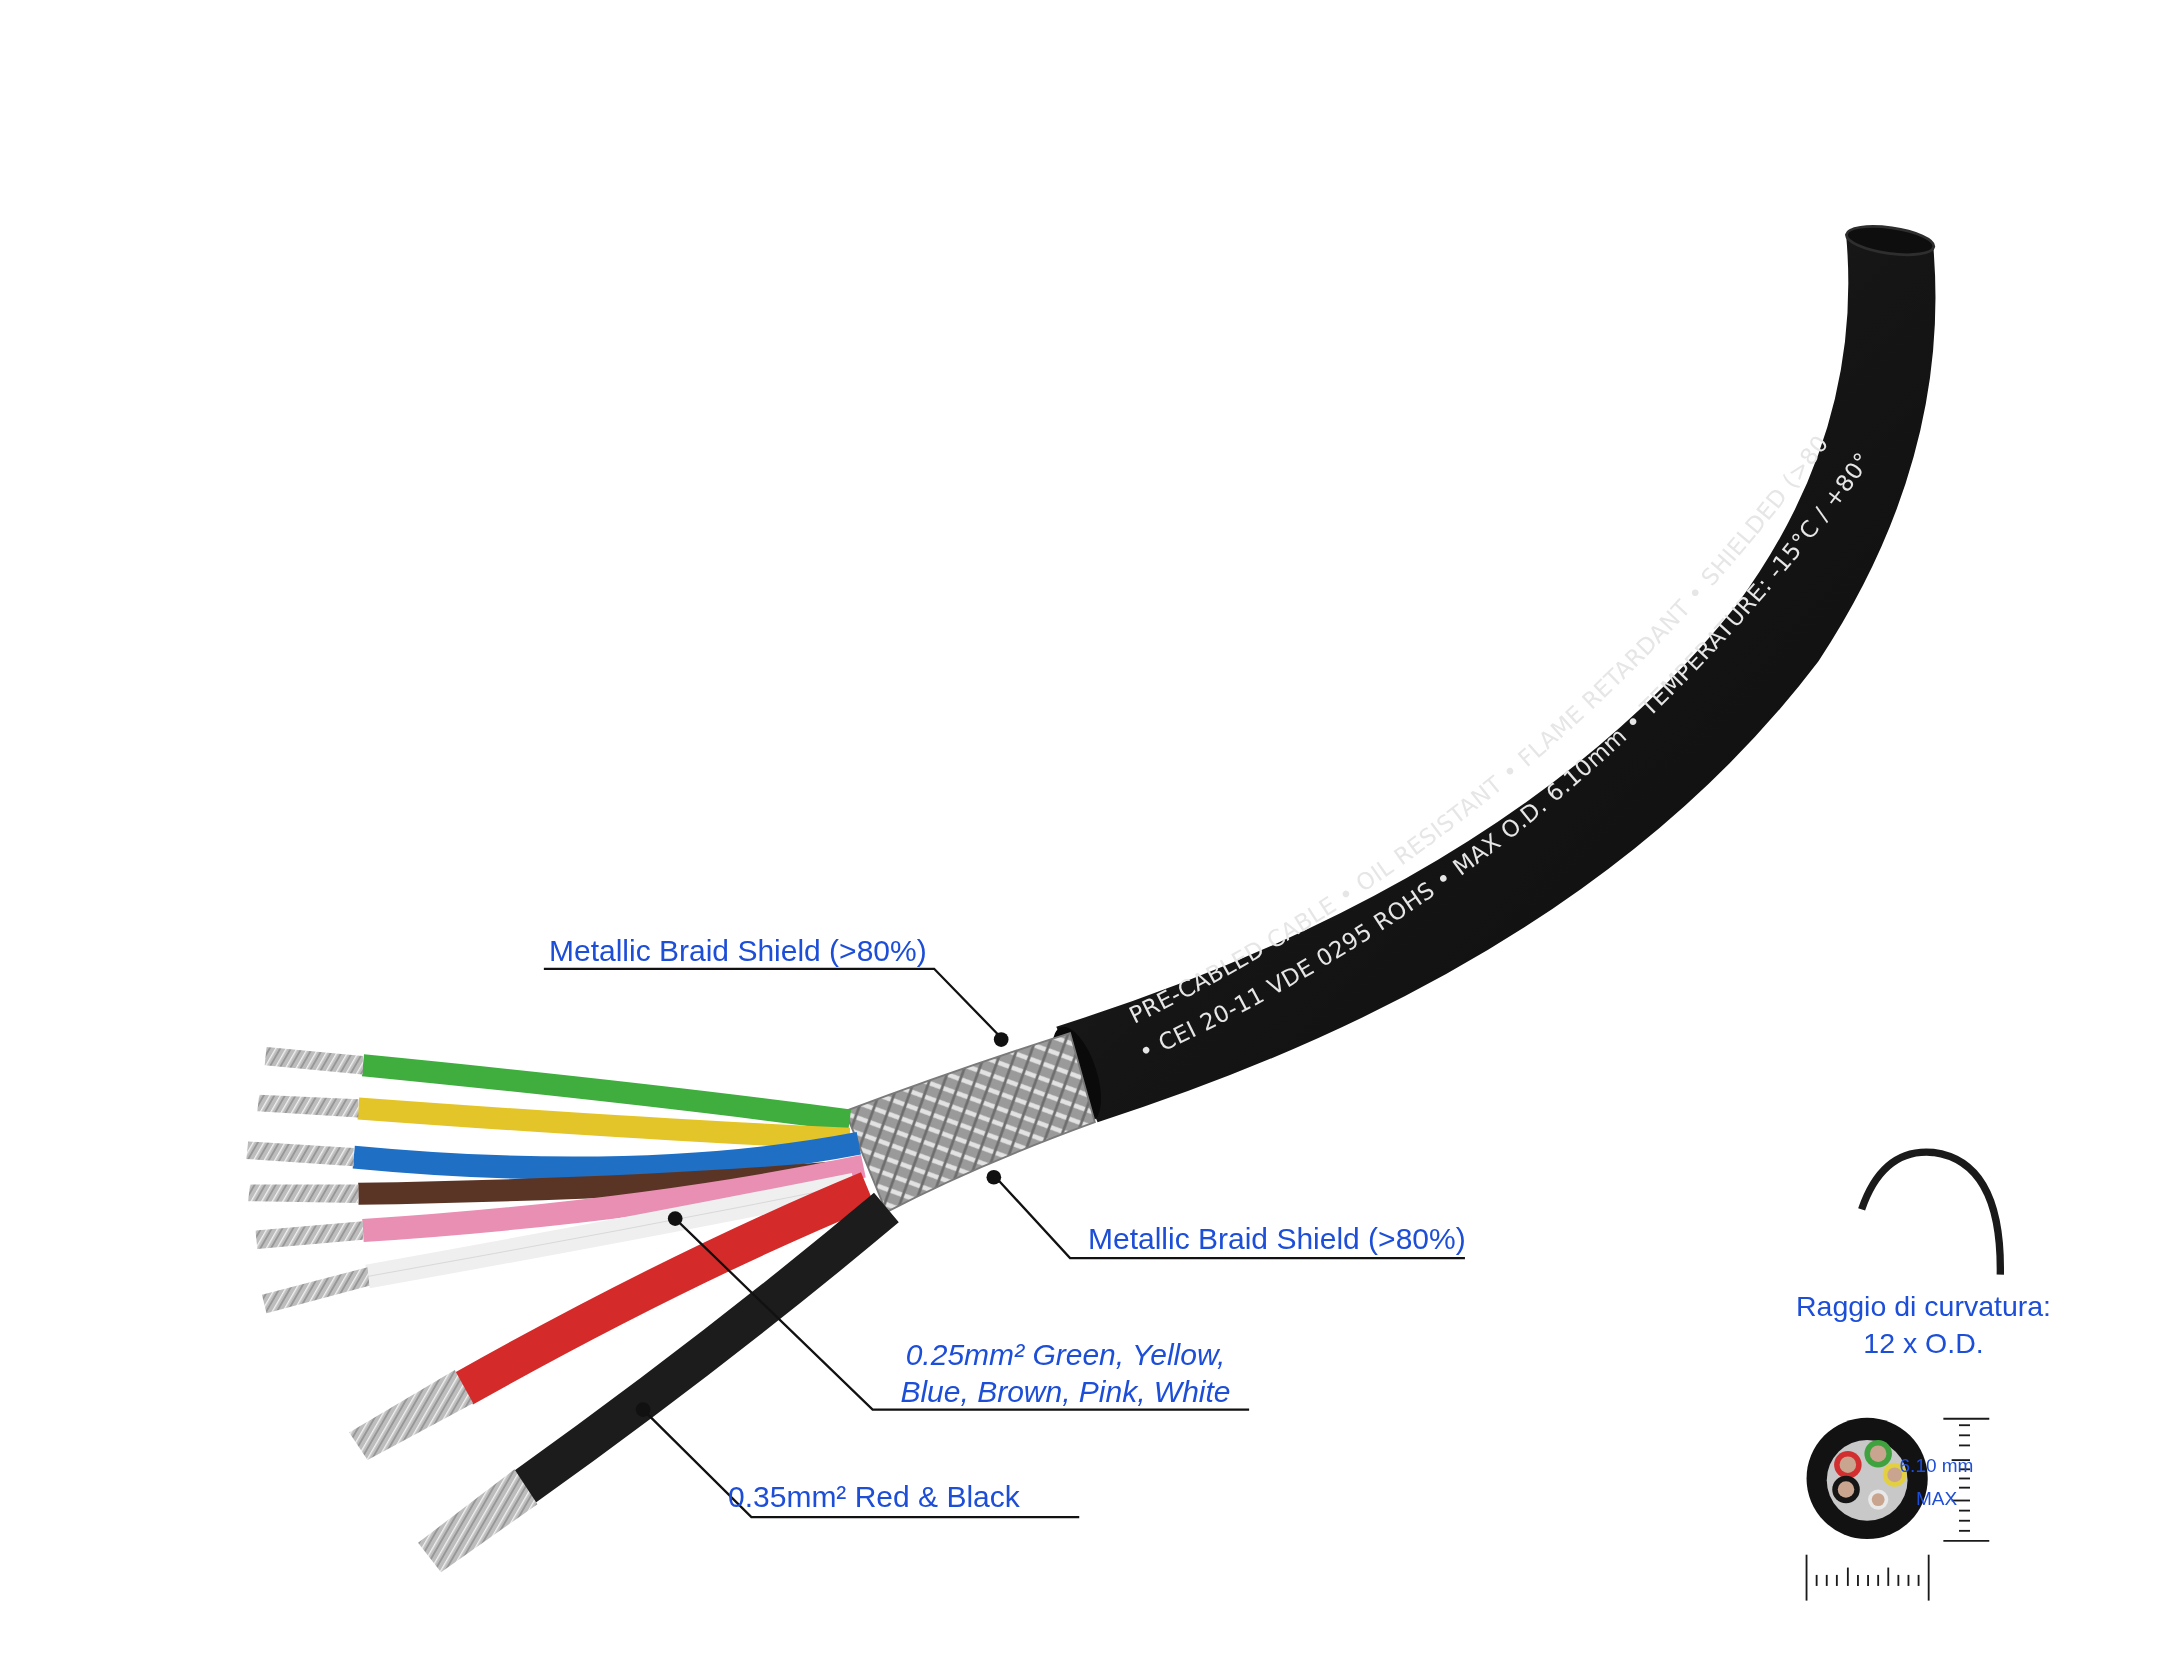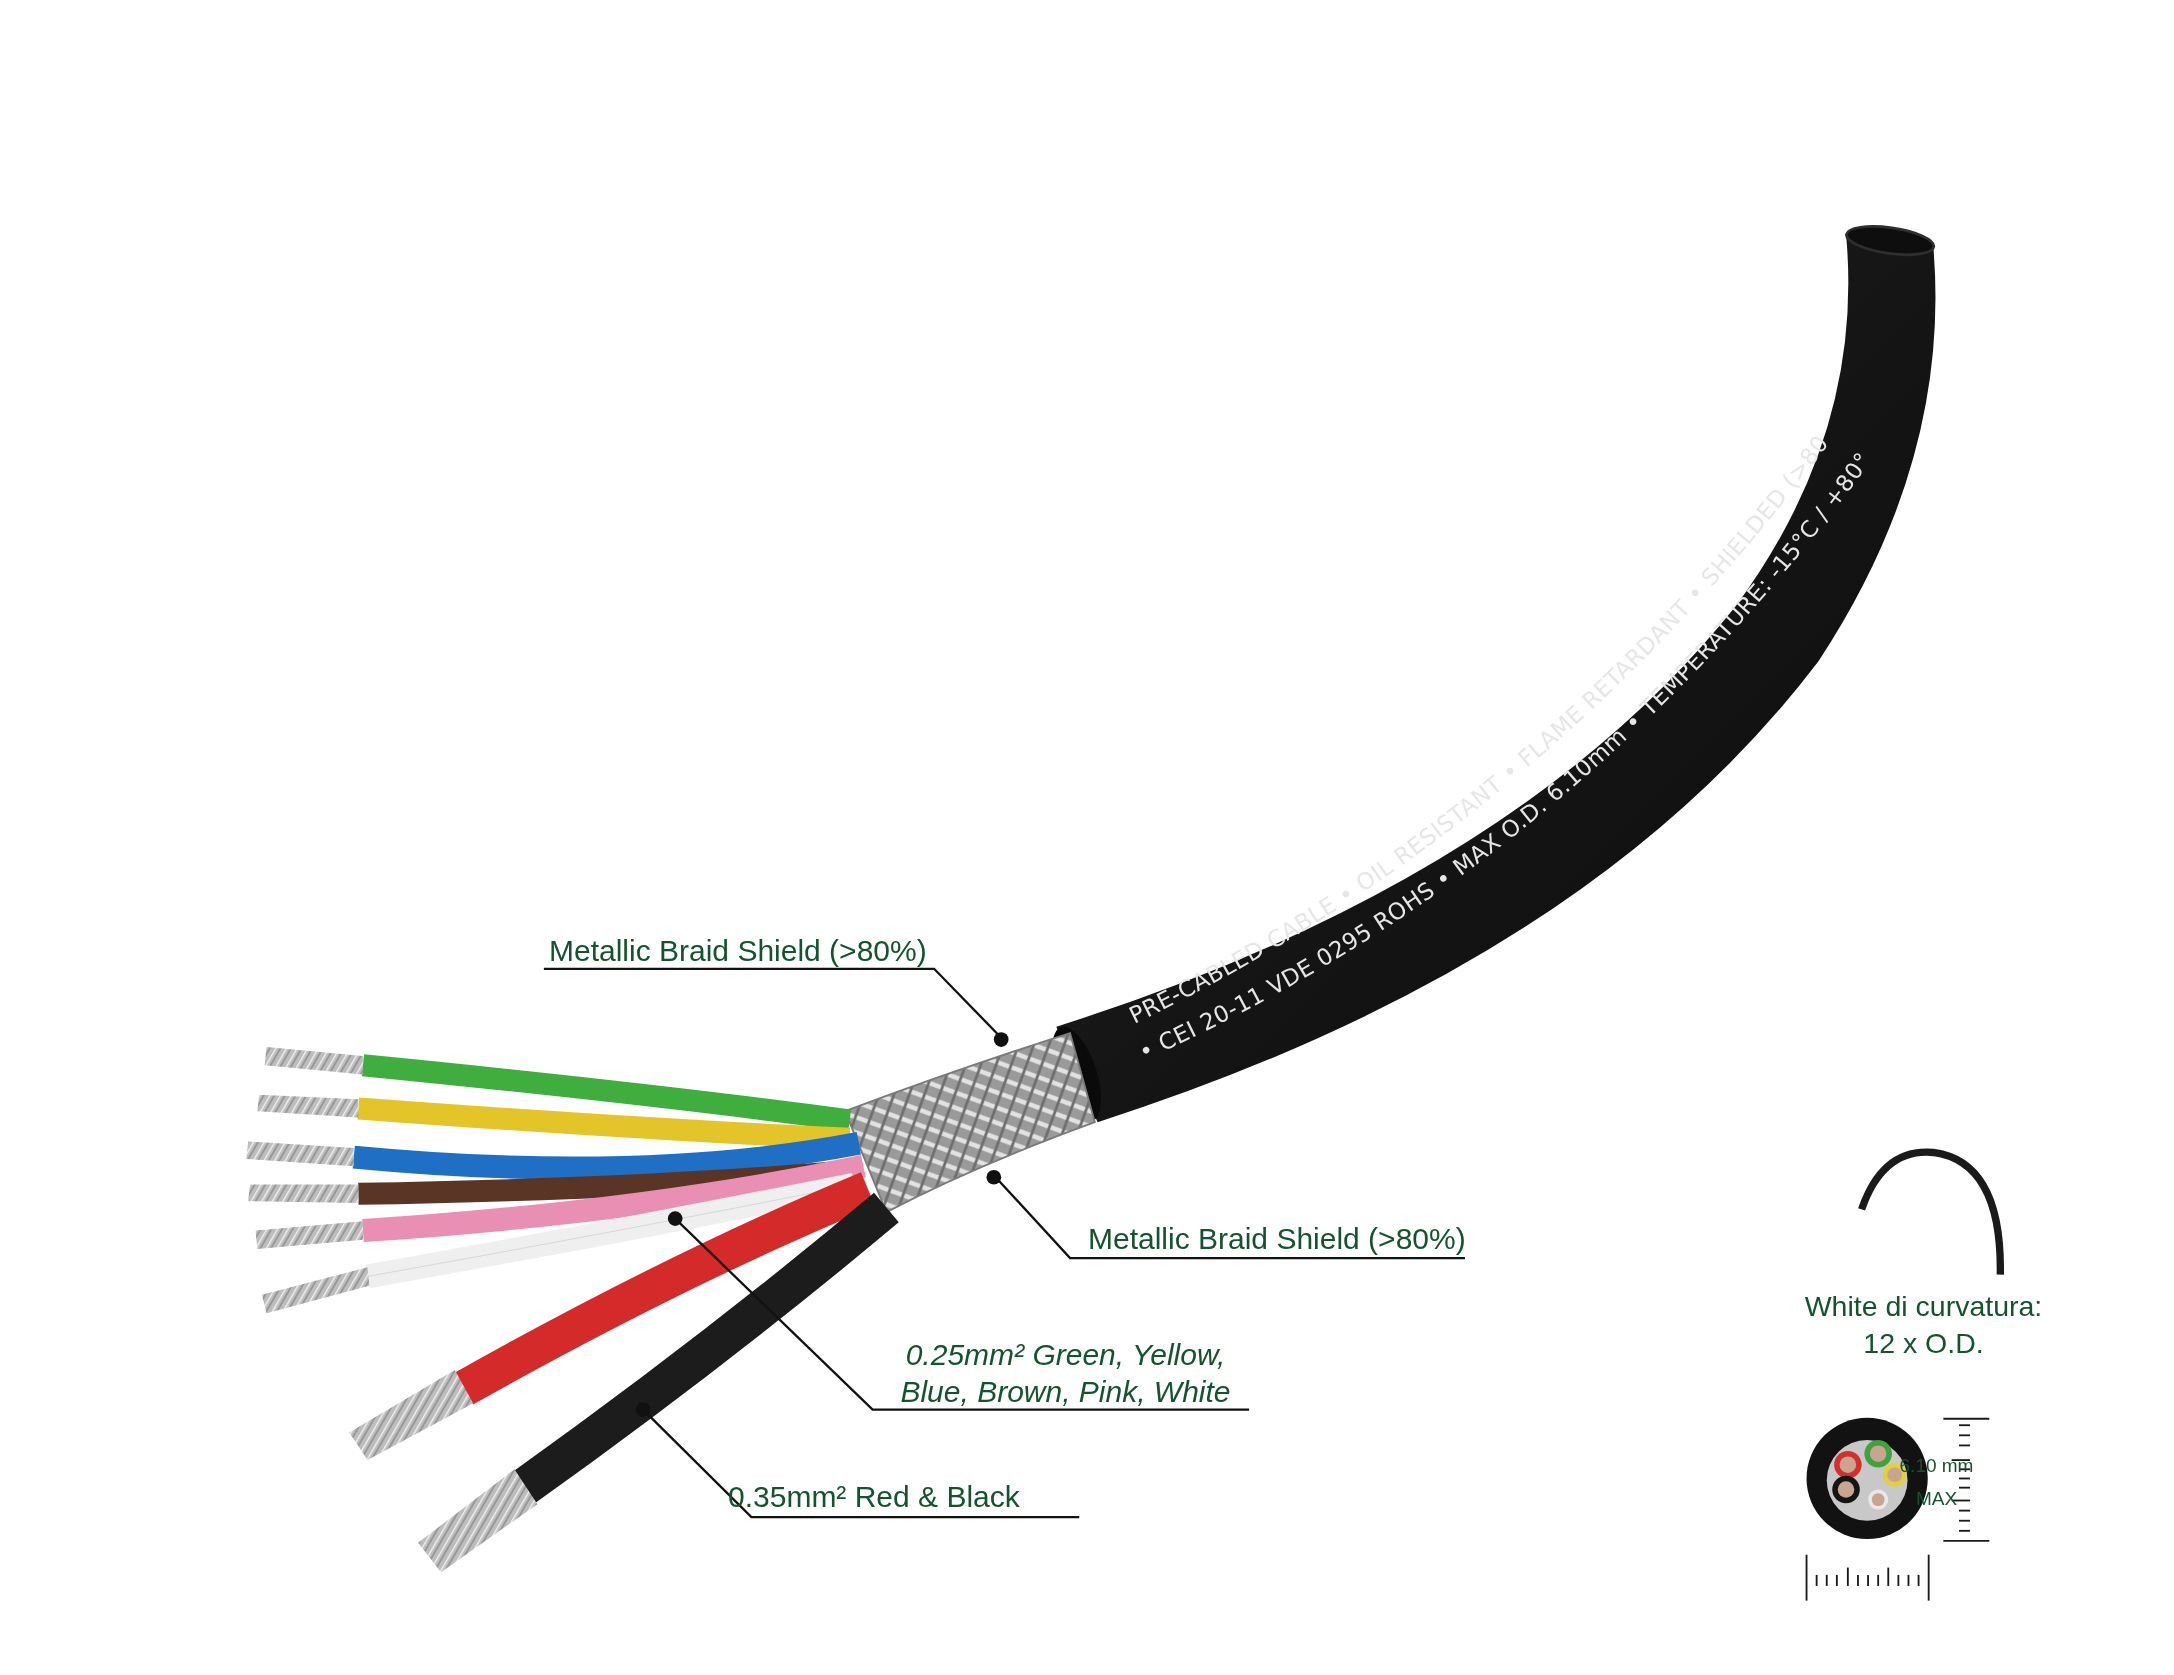--- a/index.html
+++ b/index.html
@@ -1,19 +1,19 @@
 <!DOCTYPE html>
 <html style="font-size:14.7px"><head>
 <meta charset="utf-8">
 <style>
   html, body { margin: 0; padding: 0; background: #ffffff; }
   body { width: 2175px; height: 1675px; position: relative; overflow: hidden;
          font-family: "Liberation Sans", "DejaVu Sans", sans-serif; color: #1a1a1a; }
   #stage { position: absolute; left: 0; top: 0; width: 2175px; height: 1675px; }
-  .label { position: absolute; font-size: 30px; line-height: 37px; color: #14532d; white-space: nowrap; }
+  .label { position: absolute; font-size: 30px; line-height: 37px; color: #1d4ed8; white-space: nowrap; }
   .label.center { text-align: center; }
   .cable-print { font-family: "DejaVu Sans", sans-serif; font-size: 25px; fill: #e6e6e6; letter-spacing: 0.5px; }
 </style>
 </head>
 <body>
 
 <div id="stage">
   <svg width="2175" height="1675" viewBox="0 0 2368 1824" xmlns="http://www.w3.org/2000/svg">
     <defs>
       <linearGradient id="jacketGrad" x1="0" y1="0" x2="1" y2="1">
@@ -145,21 +145,21 @@
   
   <div class="label" style="left:549px; top:932px;">Metallic Braid Shield (&gt;80%)</div>
   <div class="label" style="left:1088px; top:1220px;">Metallic Braid Shield (&gt;80%)</div>
   <div class="label center" style="left:882px; top:1336px; width:367px;font-style:italic;">
     <div>0.25mm² Green, Yellow,</div>
     <div>Blue, Brown, Pink, White</div>
   </div>
   <div class="label" style="left:728px; top:1478px;text-align:center;">0.35mm² Red &amp; Black</div>
 
   <div class="label center" style="left:1772px; top:1288px; width:303px; font-size:28.5px;">
-    <div>White di curvatura:</div>
+    <div>Raggio di curvatura:</div>
     <div>12 x O.D.</div>
   </div>
   <div class="label center" style="left:1872px; top:1449px; width:129px; font-size:19px; line-height:33px;">
     <div>6.10 mm</div>
     <div>MAX</div>
   </div>
 </div>
 
 
 </body></html>

